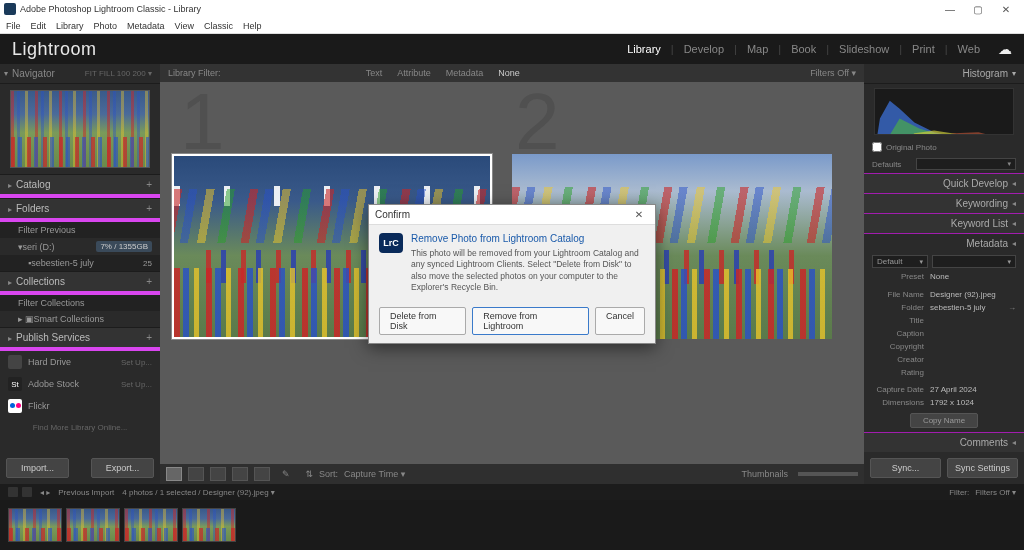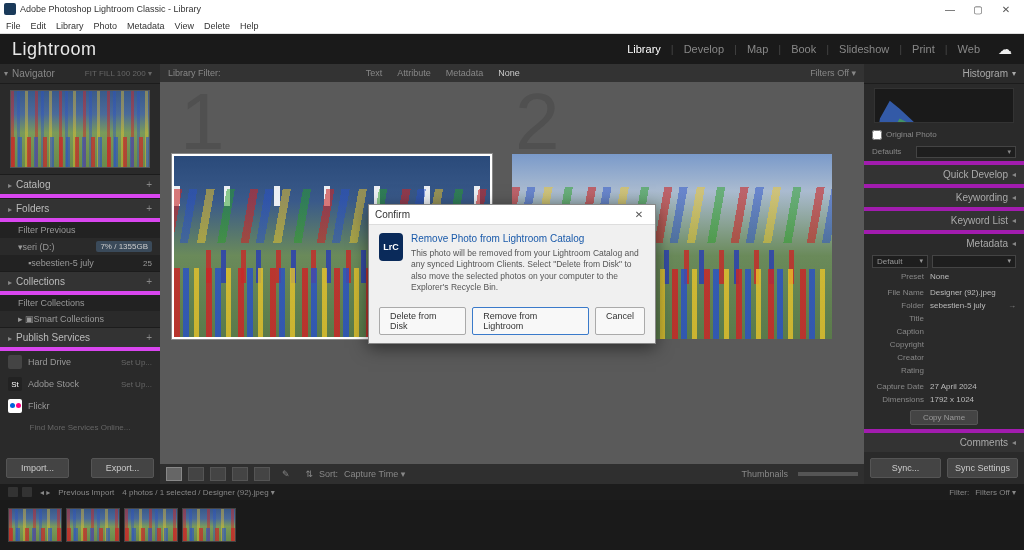--- a/index.html
+++ b/index.html
@@ -63,42 +63,42 @@
 .toolbar .tb-btn{width:16px;height:14px;background:#444;border:1px solid #555}
 .toolbar .tb-btn.active{background:#666;border-color:#888}
 .toolbar .thumb-lbl{margin-left:auto}
 .right-panel{width:160px;background:#2a2a2a;display:flex;flex-direction:column;overflow:hidden}
 .r-head{display:flex;align-items:center;justify-content:flex-end;padding:4px 8px;font-size:10px;color:#aaa;border-bottom:1px solid #1c1c1c}
 .r-head .collapse{font-size:8px;margin-left:4px}
 .histo{width:140px;height:62px;margin:4px auto;background:#1a1a1a;position:relative;overflow:hidden;border:1px solid #333}
 .histo svg{position:absolute;inset:0}
 .orig-row{display:flex;align-items:center;padding:3px 8px;font-size:8px;color:#888}
 .orig-row input{width:10px;height:10px;margin-right:4px}
-.r-section{display:flex;align-items:center;justify-content:flex-end;padding:4px 8px;background:#333;font-size:10px;color:#aaa;border-top:4px solid #a21caf}
+.r-section{display:flex;align-items:center;justify-content:flex-end;padding:4px 8px;background:#333;font-size:10px;color:#aaa;border-top:1px solid #a21caf}
 .r-section::after{content:"◂";font-size:8px;margin-left:4px;color:#888}
 .meta-row{display:flex;padding:2px 8px;font-size:8px;color:#999}
 .meta-row .label{width:58px;text-align:right;padding-right:6px;color:#888}
 .meta-row .val{flex:1;color:#bbb}
 .meta-row .arrow{color:#888;font-size:8px}
 .dd{background:#1e1e1e;border:1px solid #444;padding:1px 4px;font-size:8px;display:flex;align-items:center}
 .dd::after{content:"▾";margin-left:auto;font-size:7px}
 .copyname-btn{margin:4px auto;padding:2px 12px;background:#444;border:1px solid #555;font-size:8px;color:#999;width:fit-content;border-radius:2px}
 .r-btnbar{display:flex;gap:6px;padding:6px;margin-top:auto}
 .film-info{height:16px;background:#1c1c1c;display:flex;align-items:center;padding:0 8px;font-size:8px;color:#888;gap:8px}
 .film-info .icons{display:flex;gap:4px}
 .film-info .icons span{width:10px;height:10px;background:#333;border-radius:1px}
 .film-info .right{margin-left:auto;display:flex;align-items:center;gap:6px}
 .filmstrip{height:50px;background:#1a1a1a;display:flex;align-items:center;padding:4px 8px;gap:4px}
 .film-thumb{width:54px;height:34px;border:1px solid #444}
 .dialog-overlay{position:absolute;inset:0;display:flex;align-items:center;justify-content:center;pointer-events:none}
 .dialog{width:288px;background:#f0f0f0;border:1px solid #888;box-shadow:0 4px 16px rgba(0,0,0,.5);pointer-events:auto;font-size:10px;color:#333}
 .dlg-title{height:20px;background:#fff;display:flex;align-items:center;padding:0 6px;font-size:10px;border-bottom:1px solid #ddd}
 .dlg-title .close{margin-left:auto;width:20px;text-align:center;color:#555}
 .dlg-body{padding:8px 10px;display:flex;gap:8px}
-.dlg-icon{width:24px;height:28px;background:#0a2a5a;border-radius:4px;flex-shrink:0;color:#fff;display:flex;align-items:center;justify-content:center;font-size:9px;font-weight:bold}
+.dlg-icon{width:24px;height:20px;background:#0a2a5a;border-radius:4px;flex-shrink:0;color:#fff;display:flex;align-items:center;justify-content:center;font-size:9px;font-weight:bold}
 .dlg-heading{color:#1a5aaa;font-size:10px;margin-bottom:4px}
 .dlg-text{font-size:8.5px;color:#555;line-height:1.3}
 .dlg-buttons{display:flex;justify-content:flex-end;gap:6px;padding:6px 10px 8px}
 .dlg-btn{padding:3px 10px;background:#f8f8f8;border:1px solid #aaa;font-size:9px;border-radius:2px}
 .dlg-btn.primary{border:1px solid #3a7aca}
 .defaults-row{display:flex;align-items:center;padding:3px 8px;font-size:8px;color:#888;gap:15px}
 </style>
 </head>
 <body>
 
@@ -112,21 +112,21 @@
   </div>
 </div>
 
 <div class="menubar">
   <span>File</span>
   <span>Edit</span>
   <span>Library</span>
   <span>Photo</span>
   <span>Metadata</span>
   <span>View</span>
-  <span>Delete</span>
+  <span>Classic</span>
   <span>Help</span>
 </div>
 
 <div class="top-strip">
   <div class="brand">Lightroom</div>
   <div class="modules">
     <span class="active">Library</span>
       <span class="sep">|</span>
     <span>Develop</span>
       <span class="sep">|</span>
@@ -187,21 +187,21 @@
       </div>
     <div class="pub-row">
         <div class="pub-icon stock">St</div>
         <span>Adobe Stock</span>
         <span class="setup">Set Up...</span>
       </div>
     <div class="pub-row">
         <div class="pub-icon flickr"></div>
         <span>Flickr</span>
       </div>
-    <div class="find-ps">Find More Services Online...</div>
+    <div class="find-ps">Find More Library Online...</div>
 
     <div class="btn-bar">
       <div class="lr-btn">Import...</div>
       <div class="lr-btn">Export...</div>
     </div>
   </div>
 
   <div class="center-area">
     <div class="lib-filter">
       <span>Library Filter:</span>

